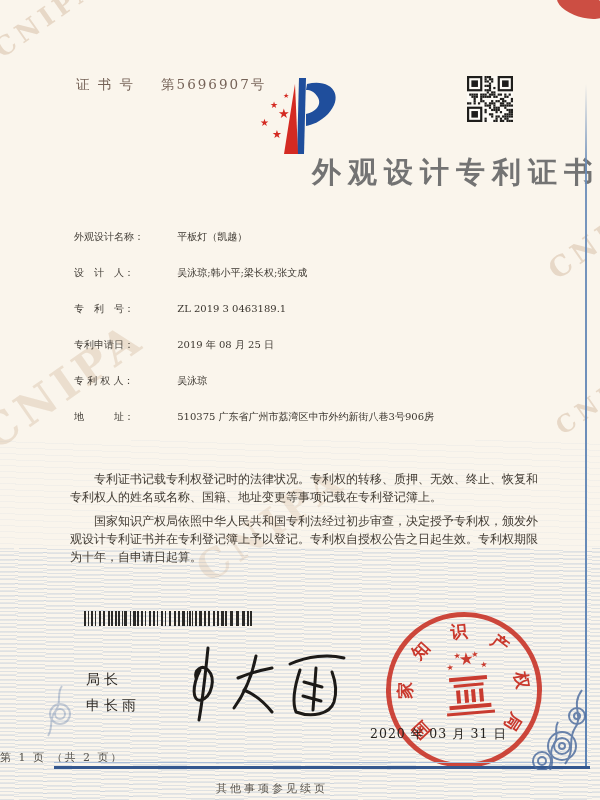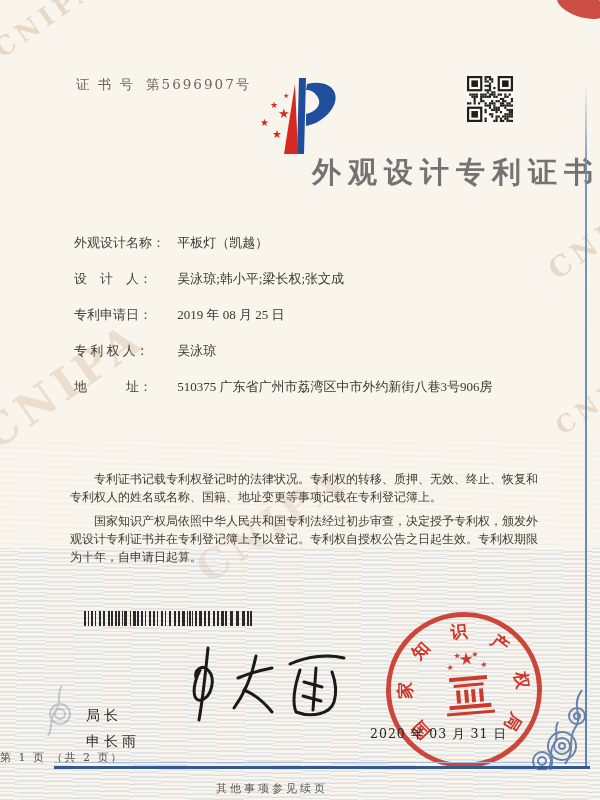--- a/index.html
+++ b/index.html
@@ -18,34 +18,34 @@
   }
   .guilloche-soft{
     position:absolute;left:0;right:0;top:440px;height:110px;pointer-events:none;opacity:.35;
     background:repeating-linear-gradient(2deg, rgba(125,155,195,.18) 0 1px, transparent 1px 6px);
   }
   .wm{
     position:absolute;font-family:"DejaVu Serif",serif;font-weight:bold;
     color:rgba(188,150,112,.30);letter-spacing:5px;pointer-events:none;white-space:nowrap;
     transform:rotate(-35deg);
   }
-  .cert-no{position:absolute;left:76px;top:76px;font-size:13.5px;color:#756257;display:flex;gap:11px;letter-spacing:2px;}
+  .cert-no{position:absolute;left:76px;top:76px;font-size:13.5px;color:#756257;display:flex;gap:26px;letter-spacing:2px;}
   .logo{position:absolute;left:250px;top:70px;width:100px;height:90px;}
   .qr{position:absolute;left:467px;top:76px;width:46px;height:46px;background:#fdfbf6;}
   .title{position:absolute;left:0;width:600px;top:153px;text-align:right;
     font-size:29px;font-weight:bold;letter-spacing:7px;color:#737373;}
-  .fields{position:absolute;left:74px;top:232px;width:466px;font-size:13px;font-family:Liberation Serif, serif;}
+  .fields{position:absolute;left:74px;top:226px;width:466px;font-size:10px;}
   .row{margin-bottom:15px;line-height:21px;white-space:nowrap;}
   .lbl{display:inline-block;min-width:100px;white-space:pre;color:#45403a;}
   .val{color:#3b362f;}
   .row.grant{display:flex;justify-content:space-between;padding-right:4px;}
   .paras{position:absolute;left:70px;top:470px;width:468px;}
   .paras p{margin:0 0 6px 0;text-indent:2em;font-size:12px;line-height:18px;text-align:justify;color:#413b33;}
   .barcode{position:absolute;left:84px;top:611px;width:170px;height:15px;}
-  .director{position:absolute;left:86px;top:666px;font-size:14px;letter-spacing:4px;color:#2f2b26;line-height:26px;margin-top:36px;}
+  .director{position:absolute;left:86px;top:666px;font-size:14px;letter-spacing:4px;color:#2f2b26;line-height:26px;}
   .signature{position:absolute;left:172px;top:642px;width:185px;height:85px;}
   .seal{
     position:absolute;left:386px;top:612px;width:156px;height:156px;border-radius:50%;
     border:5px solid rgba(197,40,28,.85);transform:rotate(-5deg);box-sizing:border-box;
   }
   .seal-arc span{
     position:absolute;left:50%;top:50%;width:20px;height:20px;margin:-10px 0 0 -10px;
     display:flex;align-items:center;justify-content:center;
     font-size:17px;font-weight:bold;color:rgba(197,40,28,.92);
     font-family:"DejaVu Sans","Liberation Sans",sans-serif;
@@ -243,20 +243,24 @@
   <div class="fields">
     <div class="row">
       <span class="lbl">外观设计名称：</span>
       <span class="val">平板灯（凯越）</span>
     </div>
     <div class="row">
       <span class="lbl">设　计　人：</span>
       <span class="val">吴泳琼;韩小平;梁长权;张文成</span>
     </div>
     <div class="row">
+      <span class="lbl">专　利　号：</span>
+      <span class="val">ZL 2019 3 0463189.1</span>
+    </div>
+    <div class="row">
       <span class="lbl">专利申请日：</span>
       <span class="val">2019 年 08 月 25 日</span>
     </div>
     <div class="row">
       <span class="lbl">专 利 权 人：</span>
       <span class="val">吴泳琼</span>
     </div>
     <div class="row">
       <span class="lbl">地　　　址：</span>
       <span class="val">510375 广东省广州市荔湾区中市外约新街八巷3号906房</span>

